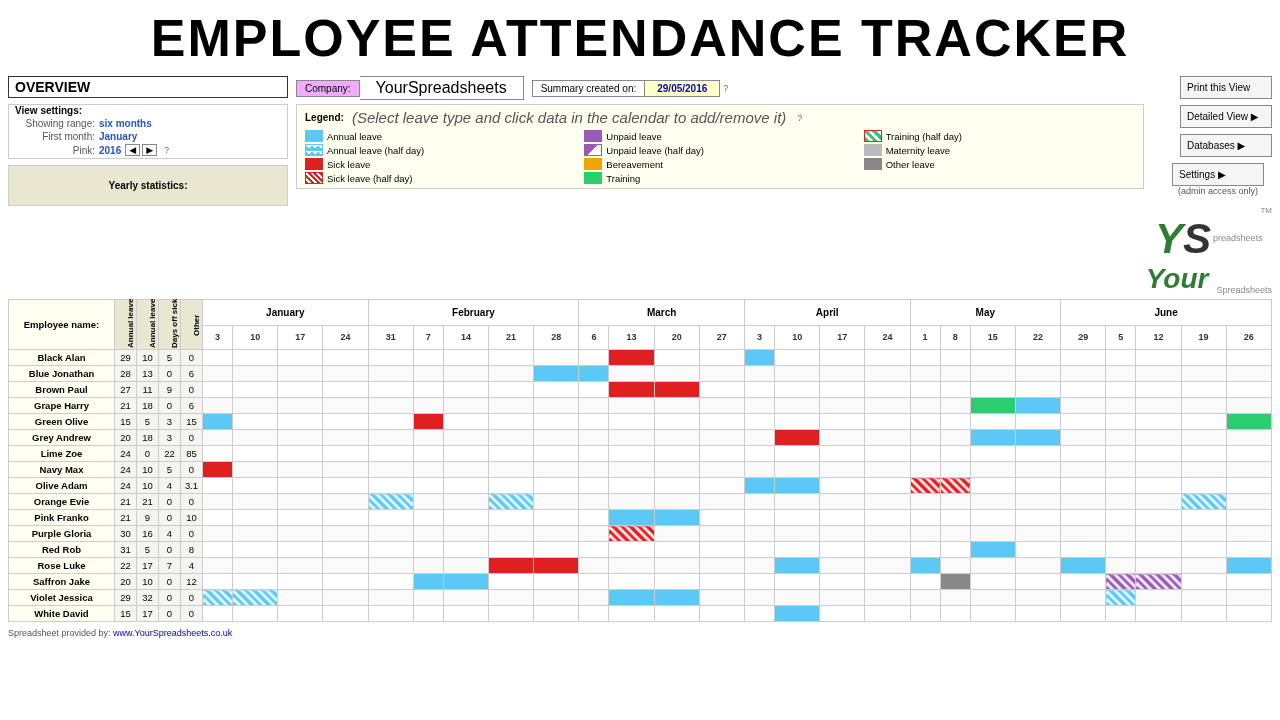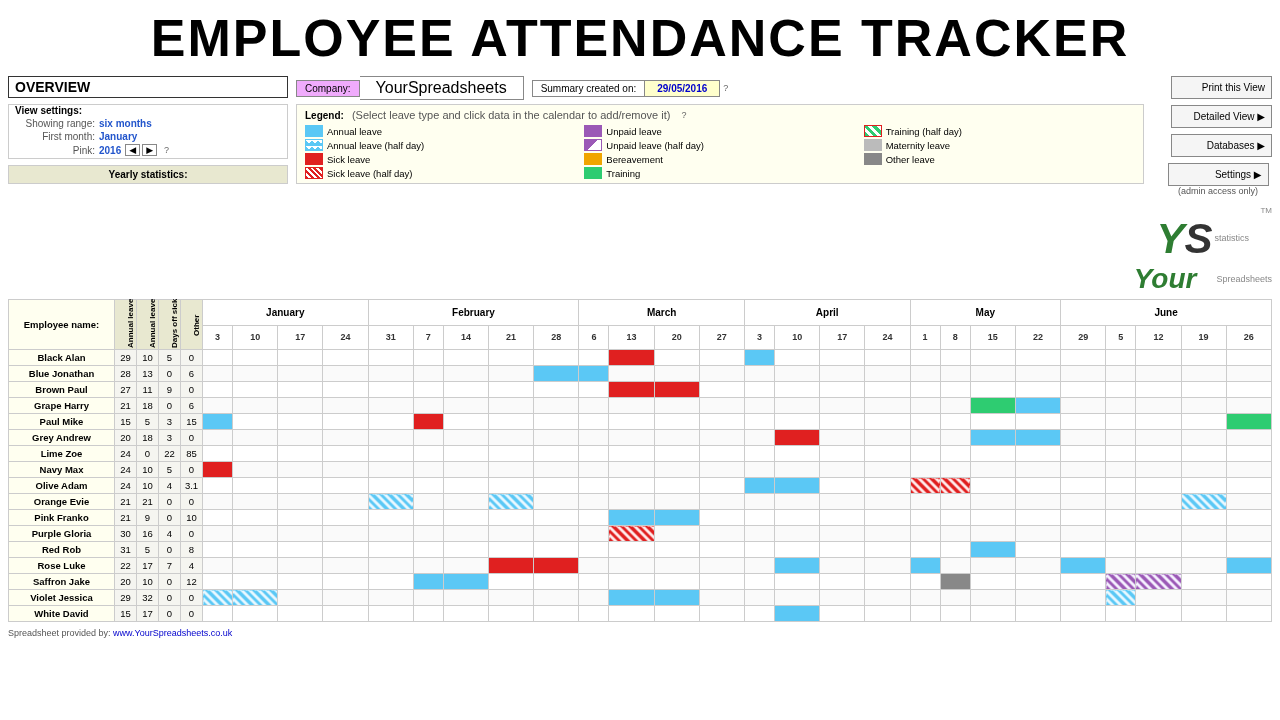--- a/index.html
+++ b/index.html
@@ -22,55 +22,55 @@
     .view-settings { border: 1px solid #ccc; padding: 0 6px; margin-bottom: 6px; }
     .view-settings-title { font-weight: bold; font-size: 10px; }
     .vs-row { display: flex; align-items: center; gap: 4px; font-size: 10px; margin: 2px 0; }
     .vs-label { color: #555; min-width: 80px; text-align: right; }
     .vs-value-blue { color: #2255cc; font-weight: bold; }
     .nav-arrows { display: flex; gap: 2px; }
     .nav-arrow { border: 1px solid #888; padding: 0px 3px; cursor: pointer; font-size: 9px; }
 
     
     .yearly-stats { border: 1px solid #ccc; margin-top: 4px; }
-    .yearly-stats-title { background: #e8e8d0; padding: 3px 6px; font-weight: bold; font-size: 10px; text-align: center; }
+    .yearly-stats-title { background: #e8e8d0; padding: 14px 6px; font-weight: bold; font-size: 10px; text-align: center; }
 
     
     #center-panel { flex: 1; min-width: 0; }
 
     
     .company-row { display: flex; align-items: center; gap: 0; margin-bottom: 4px; }
     .company-label { border: 1px solid #888; padding: 2px 8px; font-size: 10px; background: #f0abfc; }
     .company-value { border: 1px solid #888; border-left: none; padding: 2px 16px; font-size: 16px; min-width: 120px; text-align: center; }
     .summary-label { border: 1px solid #888; padding: 2px 8px; font-size: 10px; margin-left: 8px; background: #fff; }
     .summary-date { border: 1px solid #888; border-left: none; padding: 2px 12px; font-size: 10px; color: #0000cc; font-weight: bold; background: #ffffcc; }
     .help-icon { margin-left: 3px; font-size: 9px; color: #666; }
 
     
     .legend-box { border: 1px solid #ccc; background: #fffff0; padding: 4px 8px; margin-bottom: 4px; }
     .legend-title-row { display: flex; align-items: center; gap: 8px; margin-bottom: 4px; }
     .legend-title { font-weight: bold; font-size: 10px; }
-    .legend-hint { font-size: 11px; color: #555; }
+    .legend-hint { font-size: 15px; color: #555; font-style: italic; }
     .legend-grid { display: grid; grid-template-columns: repeat(3, 1fr); gap: 2px 8px; }
     .legend-item { display: flex; align-items: center; gap: 4px; font-size: 9.5px; }
     .legend-swatch { width: 18px; height: 12px; flex-shrink: 0; }
     .swatch-annual { background: #5bc8f5; }
     .swatch-annual-half { background: linear-gradient(45deg, #5bc8f5 50%, transparent 50%), linear-gradient(-45deg, #5bc8f5 50%, transparent 50%); background-color: #fff; border: 1px solid #5bc8f5; background-size: 6px 6px; }
     .swatch-sick { background: #e02020; }
     .swatch-sick-half { background: repeating-linear-gradient(45deg, #e02020, #e02020 2px, #fff 2px, #fff 4px); border: 1px solid #e02020; }
     .swatch-unpaid { background: #9b59b6; }
     .swatch-unpaid-half { background: linear-gradient(135deg, #9b59b6 50%, transparent 50%); background-color: #fff; border: 1px solid #9b59b6; }
     .swatch-bereavement { background: #f0a500; }
     .swatch-training { background: #2ecc71; }
     .swatch-maternity { background: #bbb; }
     .swatch-other { background: #888; }
 
     
     #right-panel { width: 120px; flex-shrink: 0; display: flex; flex-direction: column; align-items: flex-end; gap: 6px; }
-    .action-btn { width: 101px; padding: 5px 6px; border: 1px solid #888; background: #f5f5f5; font-size: 10px; cursor: pointer; text-align: right; }
+    .action-btn { width: 92px; padding: 5px 6px; border: 1px solid #888; background: #f5f5f5; font-size: 10px; cursor: pointer; text-align: left; }
     .btn-small { font-size: 9px; color: #555; }
 
     
     .logo-area { margin-top: 4px; text-align: center; margin-left: 8px; }
 
     
     #calendar-section { padding: 0 8px 4px; overflow-x: hidden; }
     .cal-table { width: 100%; border-collapse: collapse; font-size: 9.5px; }
     .cal-table th, .cal-table td { border: 1px solid #ccc; text-align: center; padding: 1px 2px; white-space: nowrap; }
     .cal-header-month { background: #fff; font-weight: bold; font-size: 10px; }
@@ -204,24 +204,24 @@
 
     <div class="logo-area">
       <div class="ys-logo">
         <span class="ys-logo-tm">TM</span>
         <div style="display:flex;align-items:center;">
           <div style="display:flex;align-items:center;">
             <span class="ys-y">Y</span>
             <span class="ys-s">S</span>
           </div>
           <div style="display:flex;flex-direction:column;font-size:9px;color:#888;margin-left:2px;line-height:1.1;">
-            <span>statistics</span>
+            <span>preadsheets</span>
           </div>
         </div>
-        <div style="display:flex;align-items:center;gap:20px;">
+        <div style="display:flex;align-items:flex-end;gap:8px;">
           <span class="ys-your">Your</span>
           <span style="font-size:9px;color:#888;">Spreadsheets</span>
         </div>
       </div>
     </div>
   </div>
 </div>
 
 <div id="calendar-section">
   <table class="cal-table" id="cal-table">
@@ -396,21 +396,21 @@
           <td></td>
           <td style="background-color: rgb(46, 204, 113);"></td>
           <td style="background-color: rgb(91, 200, 245);"></td>
           <td></td>
           <td></td>
           <td></td>
           <td></td>
           <td></td>
         </tr>
         <tr class="employee-row">
-          <td class="col-employee">Paul Mike</td>
+          <td class="col-employee">Green Olive</td>
           <td class="col-stat">15</td>
           <td class="col-stat">5</td>
           <td class="col-stat">3</td>
           <td class="col-stat">15</td>
           <td style="background-color: rgb(91, 200, 245);"></td>
           <td></td>
           <td></td>
           <td></td>
           <td></td>
           <td style="background-color: rgb(224, 32, 32);"></td>

